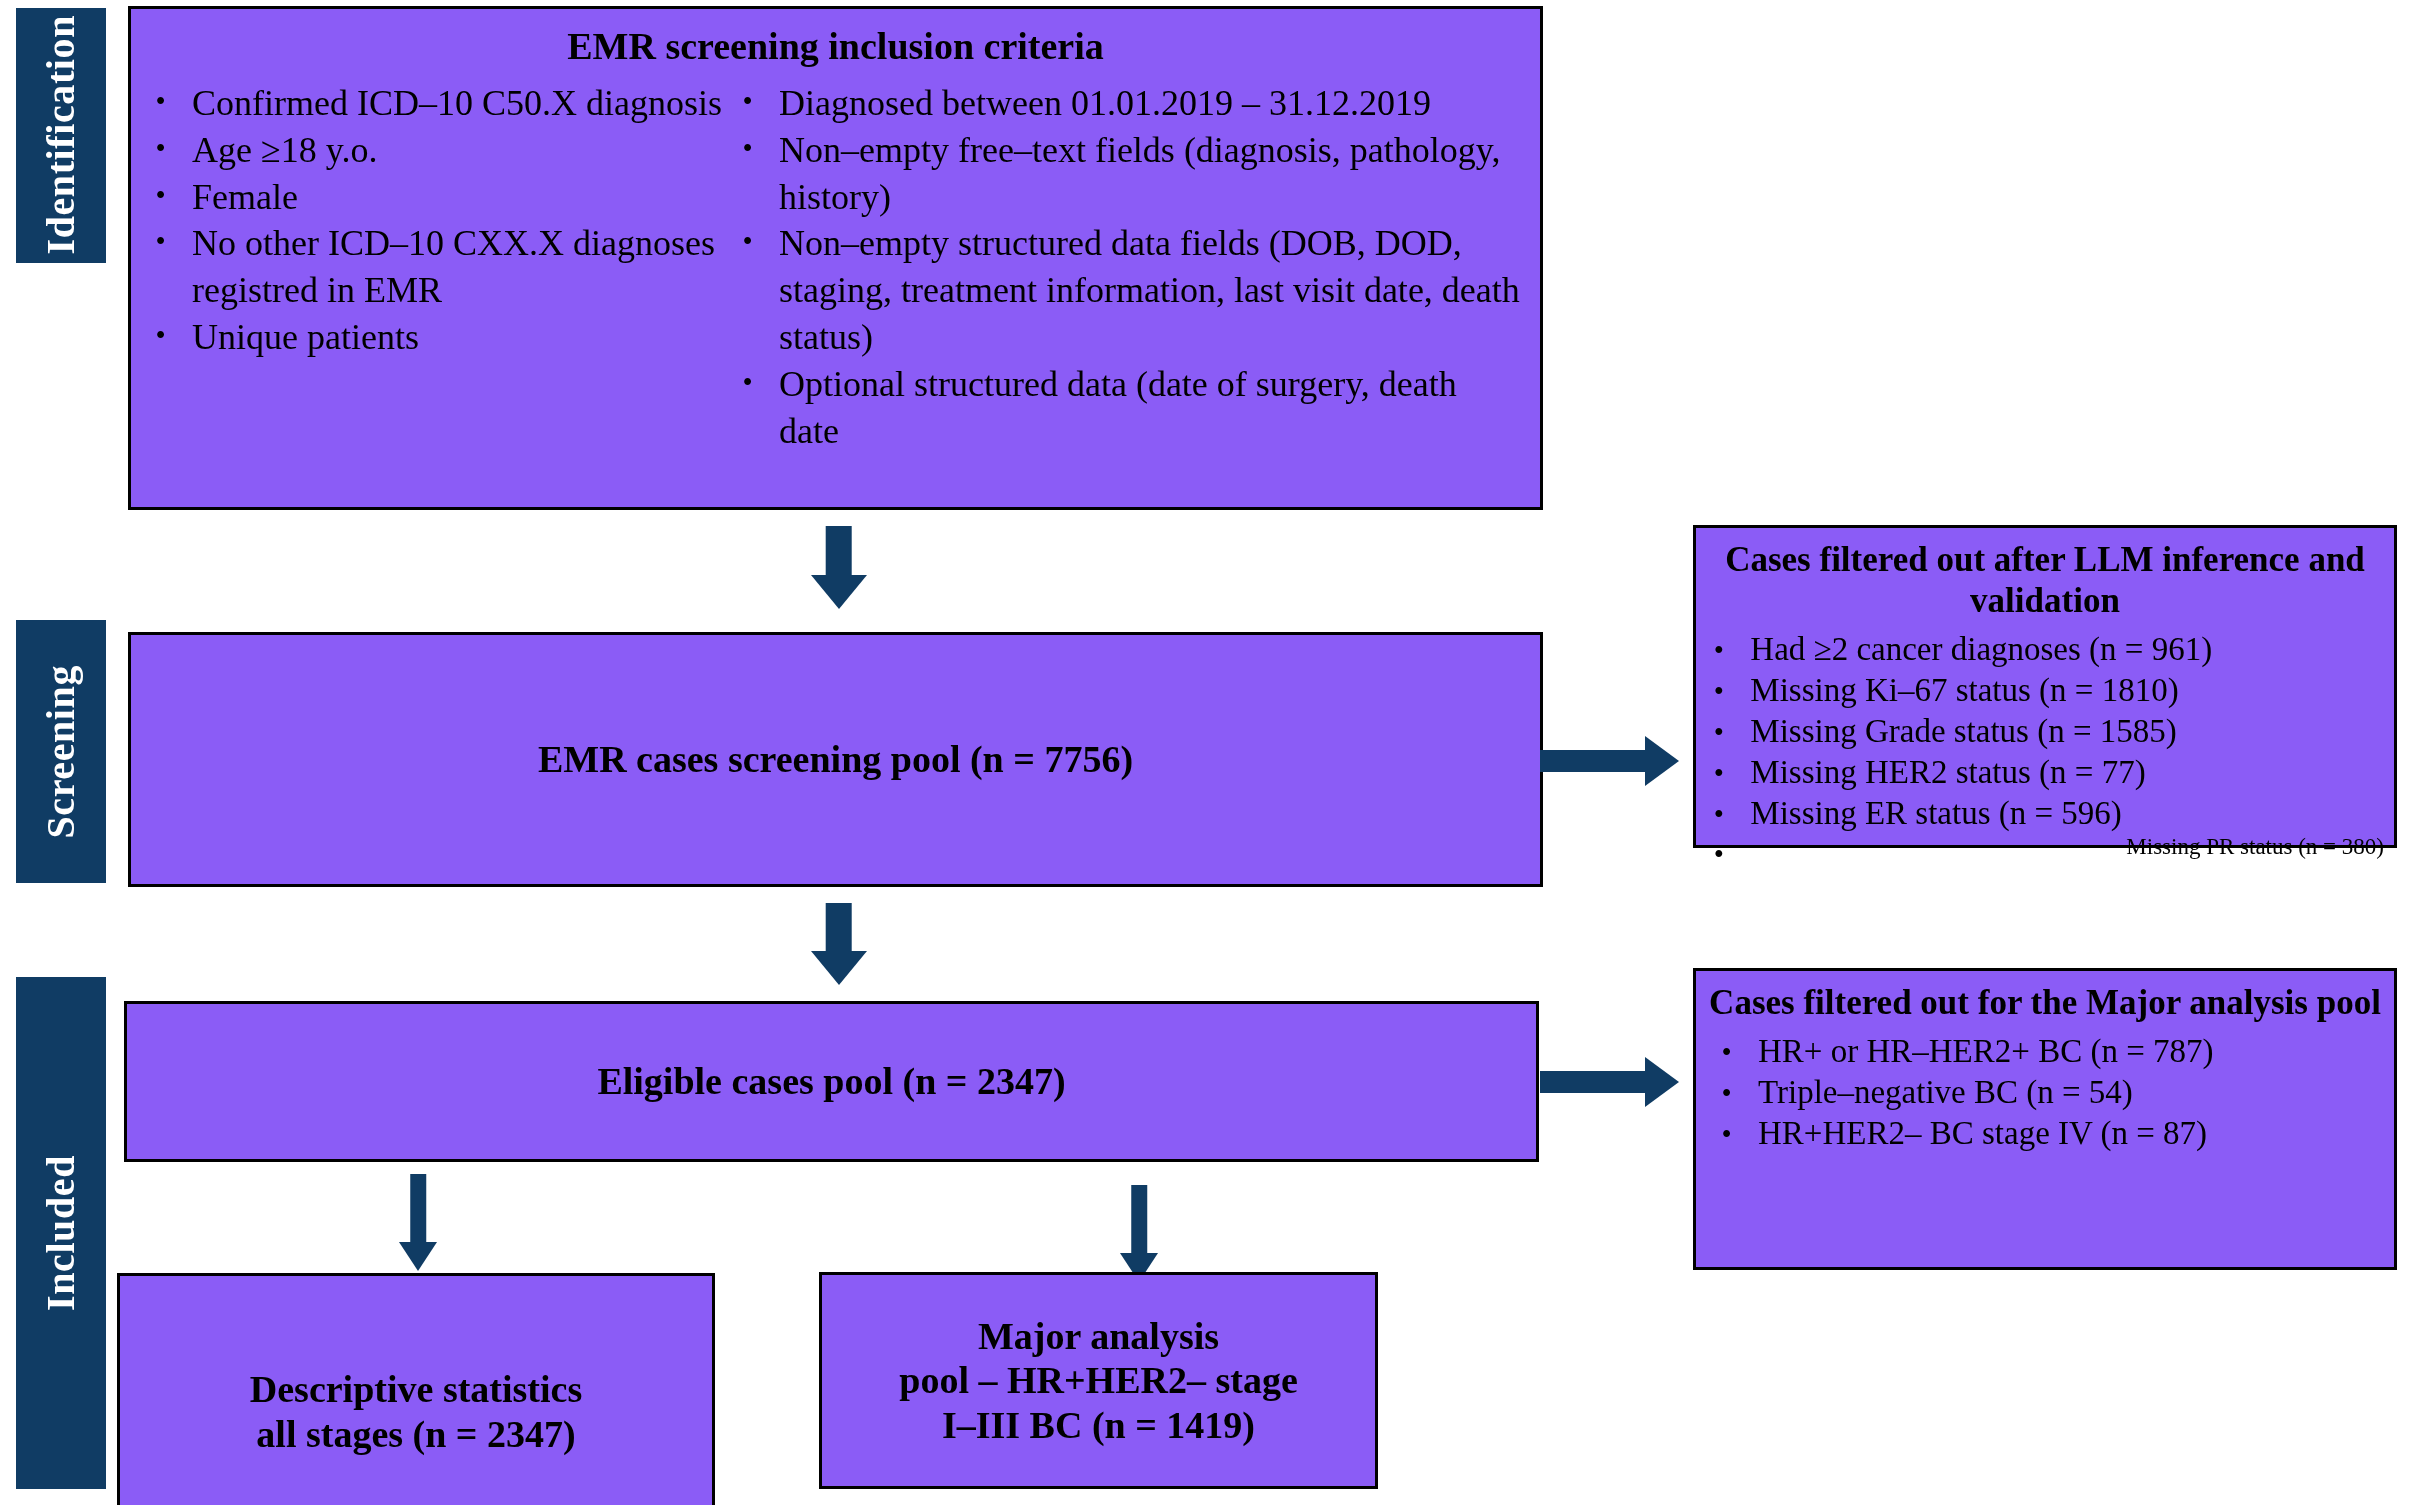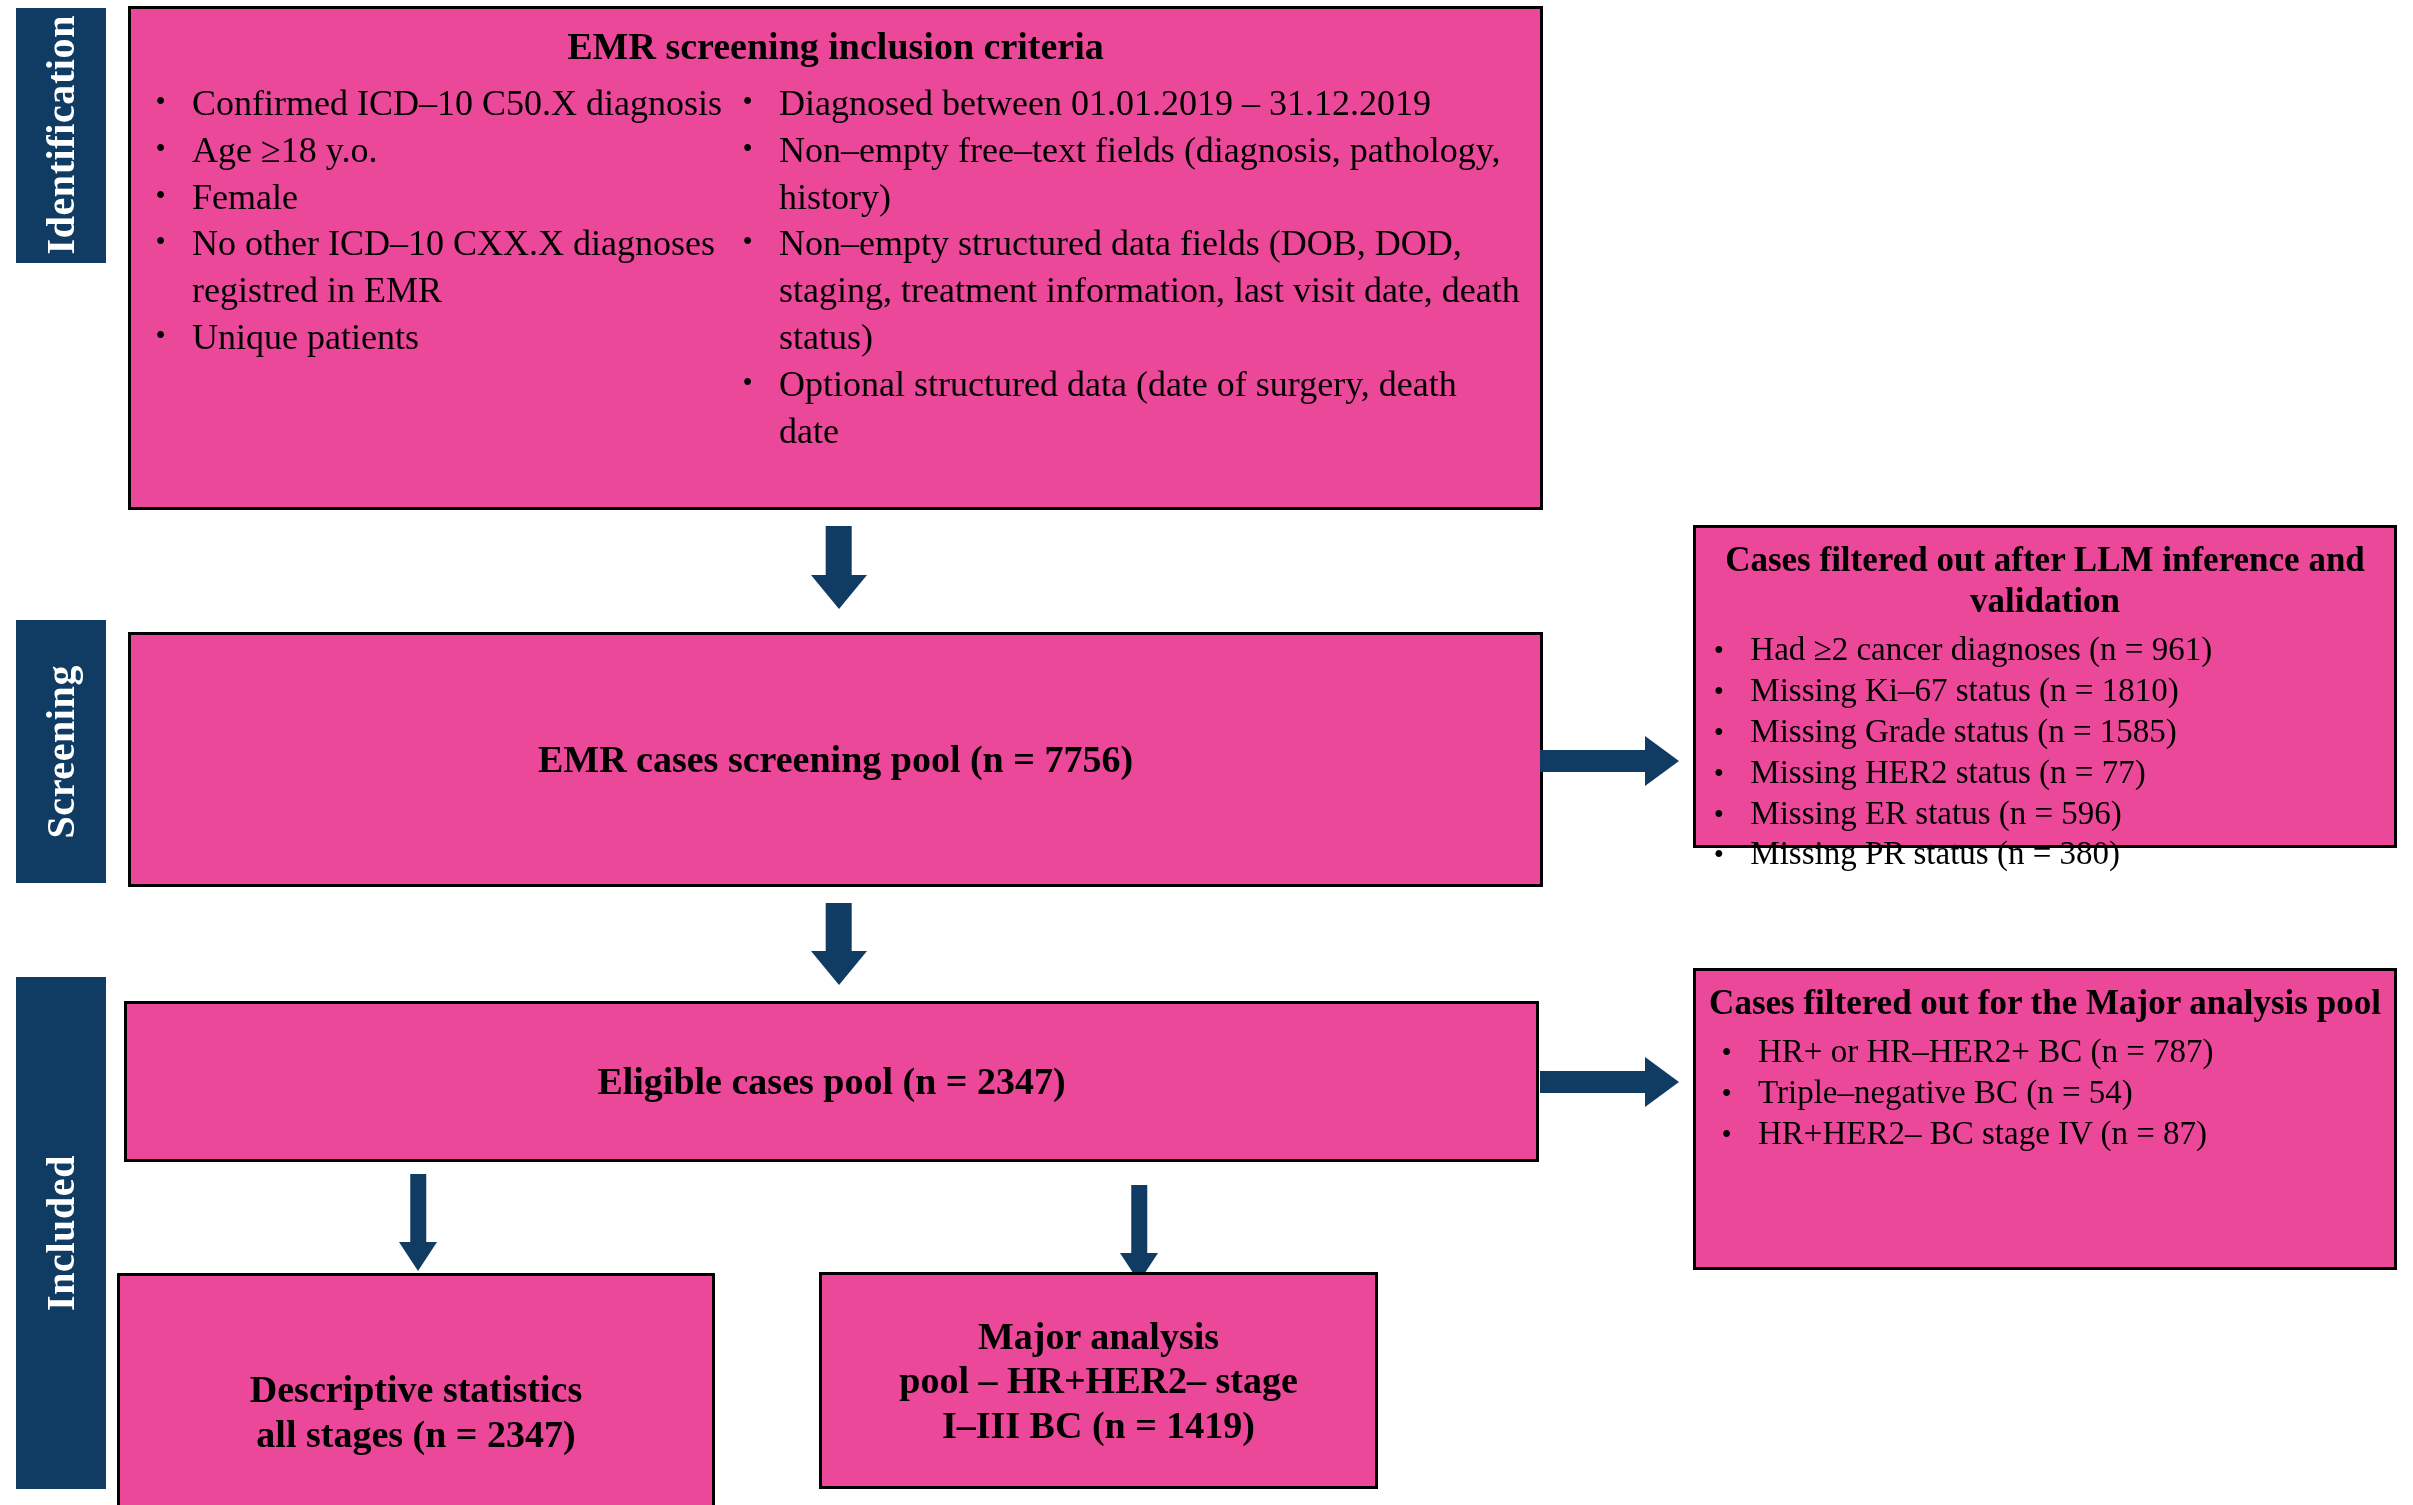--- a/index.html
+++ b/index.html
@@ -34,21 +34,21 @@
     font-weight: bold;
     font-size: 40px;
     letter-spacing: 0.6px;
     white-space: nowrap;
     line-height: 1;
   }
 
   
   .flow-box {
     position: absolute;
-    background: #ec4899;
+    background: #8b5cf6;
     border: 3.9px solid #000000;
     box-sizing: border-box;
   }
   .box-title {
     text-align: center;
     font-weight: bold;
     font-size: 38px;
     line-height: 1.16;
   }
   .centered-box {
@@ -200,21 +200,21 @@
   </div>
 
   <div class="flow-box" style="left:1693px; top:525px; width:704px; height:323px; padding:12px 10px 0 10px;">
     <div class="box-title" style="font-size:35px; margin-bottom:7.7px;">Cases filtered out after LLM inference and validation</div>
     <ul class="bullets tight" style="padding-left:3.3px;font-family:Liberation Serif, serif;">
       <li style="font-size:33px;">Had ≥2 cancer diagnoses (n = 961)</li>
       <li style="font-size:33px;">Missing Ki–67 status (n = 1810)</li>
       <li style="font-size:33px;">Missing Grade status (n = 1585)</li>
       <li style="font-size:33px;">Missing HER2 status (n = 77)</li>
       <li style="font-size:33px;">Missing ER status (n = 596)</li>
-      <li style="font-size:33px;">Missing PR status (n = 380)</li>
+      <li style="font-size:23px;text-align:right;">Missing PR status (n = 380)</li>
     </ul>
   </div>
 
   <div class="arrow-down-fat" style="left:797px; top:903px; width:83px; height:83px;">
     <div class="shaft" style="top:0; width:26.6px; height:50px;"></div>
     <div class="head" style="top:48px;"></div>
   </div>
 
   <div class="flow-box centered-box" style="left:124px; top:1001px; width:1415px; height:161px;">
     <div class="box-title">Eligible cases pool (n = 2347)</div>

